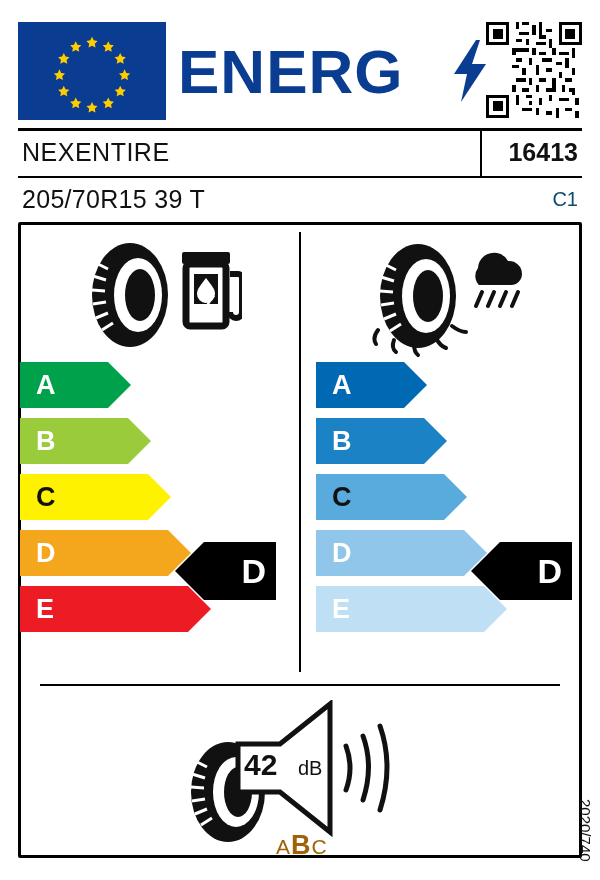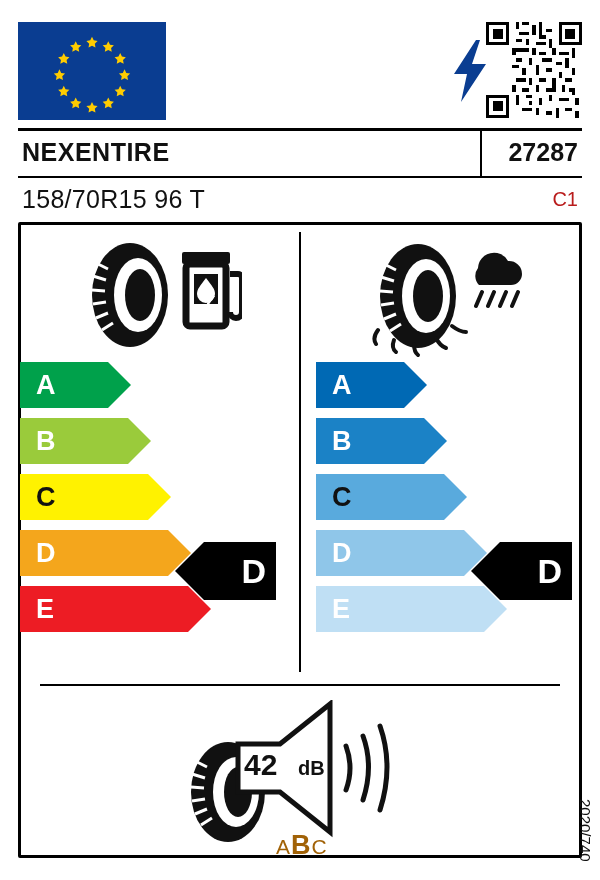--- a/index.html
+++ b/index.html
@@ -39,33 +39,33 @@
   .qr {
     position: absolute; right: 0; top: 0;
     width: 96px; height: 96px;
   }
   .hr {
     position: absolute; background: #000;
   }
   
   .brand {
     position: absolute; left: 22px; top: 138px;
-    font-size: 25px; font-weight: bold; color: #111; letter-spacing: .5px;
+    font-size: 25px; font-weight: normal; color: #111; letter-spacing: .5px;
   }
   .code {
     position: absolute; right: 22px; top: 138px;
     font-size: 25px; font-weight: bold; color: #111; text-align: right;
   }
   .size {
     position: absolute; left: 22px; top: 185px;
     font-size: 25px; color: #111; letter-spacing: .3px;
   }
   .cls {
     position: absolute; right: 22px; top: 188px;
-    font-size: 20px; color: #b91c1c;
+    font-size: 20px; color: #0c4a6e;
   }
   
   .frame {
     position: absolute; left: 18px; top: 222px;
     width: 564px; height: 636px;
     border: 3px solid #000;
     border-radius: 2px;
   }
   .vdiv {
     position: absolute; left: 299px; top: 232px;
@@ -120,21 +120,21 @@
   .noise-wrap {
     position: absolute; left: 180px; top: 700px;
     width: 250px; height: 150px;
   }
   .db-value {
     position: absolute; left: 244px; top: 748px;
     font-size: 30px; font-weight: bold; color: #111;
   }
   .db-unit {
     position: absolute; left: 298px; top: 757px;
-    font-size: 20px; color: #111; font-weight: bold;
+    font-size: 20px; color: #111;
   }
   .noise-class {
     position: absolute; left: 276px; top: 830px;
     font-size: 21px; color: #a16207; letter-spacing: 1px;
   }
   .noise-class b { font-size: 27px; }
   
   .regno {
     position: absolute; right: 6px; bottom: 18px;
     font-size: 15px; color: #111;
@@ -163,20 +163,21 @@
           <polygon points="0,-6 1.76,-2.43 5.7,-1.85 2.85,0.93 3.53,4.85 0,3 -3.53,4.85 -2.85,0.93 -5.7,-1.85 -1.76,-2.43" transform="translate(74,86)"></polygon>
           <polygon points="0,-6 1.76,-2.43 5.7,-1.85 2.85,0.93 3.53,4.85 0,3 -3.53,4.85 -2.85,0.93 -5.7,-1.85 -1.76,-2.43" transform="translate(57.5,81.6)"></polygon>
           <polygon points="0,-6 1.76,-2.43 5.7,-1.85 2.85,0.93 3.53,4.85 0,3 -3.53,4.85 -2.85,0.93 -5.7,-1.85 -1.76,-2.43" transform="translate(45.4,69.5)"></polygon>
           <polygon points="0,-6 1.76,-2.43 5.7,-1.85 2.85,0.93 3.53,4.85 0,3 -3.53,4.85 -2.85,0.93 -5.7,-1.85 -1.76,-2.43" transform="translate(41,53)"></polygon>
           <polygon points="0,-6 1.76,-2.43 5.7,-1.85 2.85,0.93 3.53,4.85 0,3 -3.53,4.85 -2.85,0.93 -5.7,-1.85 -1.76,-2.43" transform="translate(45.4,36.5)"></polygon>
           <polygon points="0,-6 1.76,-2.43 5.7,-1.85 2.85,0.93 3.53,4.85 0,3 -3.53,4.85 -2.85,0.93 -5.7,-1.85 -1.76,-2.43" transform="translate(57.5,24.4)"></polygon>
         </g>
       </svg>
     </div>
 
+    <div class="energ-word">ENERG</div>
 
     <svg class="bolt" viewBox="0 0 36 62">
       <polygon points="24,0 2,34 15,34 9,62 34,24 20,24 28,0" fill="#0a3d91"></polygon>
     </svg>
 
     <svg class="qr" viewBox="0 0 29 29" shape-rendering="crispEdges">
       <rect width="29" height="29" fill="#fff"></rect>
       <g fill="#000">
         <rect x="0" y="0" width="7" height="1"></rect>
           <rect x="0" y="6" width="7" height="1"></rect>
@@ -250,22 +251,22 @@
           <rect x="13" y="24" width="1" height="1"></rect>
       </g>
     </svg>
   </div>
 
   <div class="hr" style="left:18px; top:128px; width:564px; height:3px;"></div>
   <div class="hr" style="left:18px; top:176px; width:564px; height:2px;"></div>
   <div class="hr" style="left:480px; top:128px; width:2px; height:50px;"></div>
 
   <div class="brand">NEXENTIRE</div>
-  <div class="code">27287</div>
-  <div class="size">158/70R15 96 T</div>
+  <div class="code">16413</div>
+  <div class="size">205/70R15 39 T</div>
   <div class="cls">C1</div>
 
   <div class="frame"></div>
   <div class="vdiv"></div>
   <div class="hdiv"></div>
 
   <svg class="pict" style="left:82px; top:238px; width:160px; height:110px;" viewBox="0 0 160 110">
     <g>
       <ellipse cx="48" cy="57" rx="38" ry="52" fill="#111"></ellipse>
       <ellipse cx="56" cy="57" rx="24" ry="37" fill="#fff"></ellipse>

